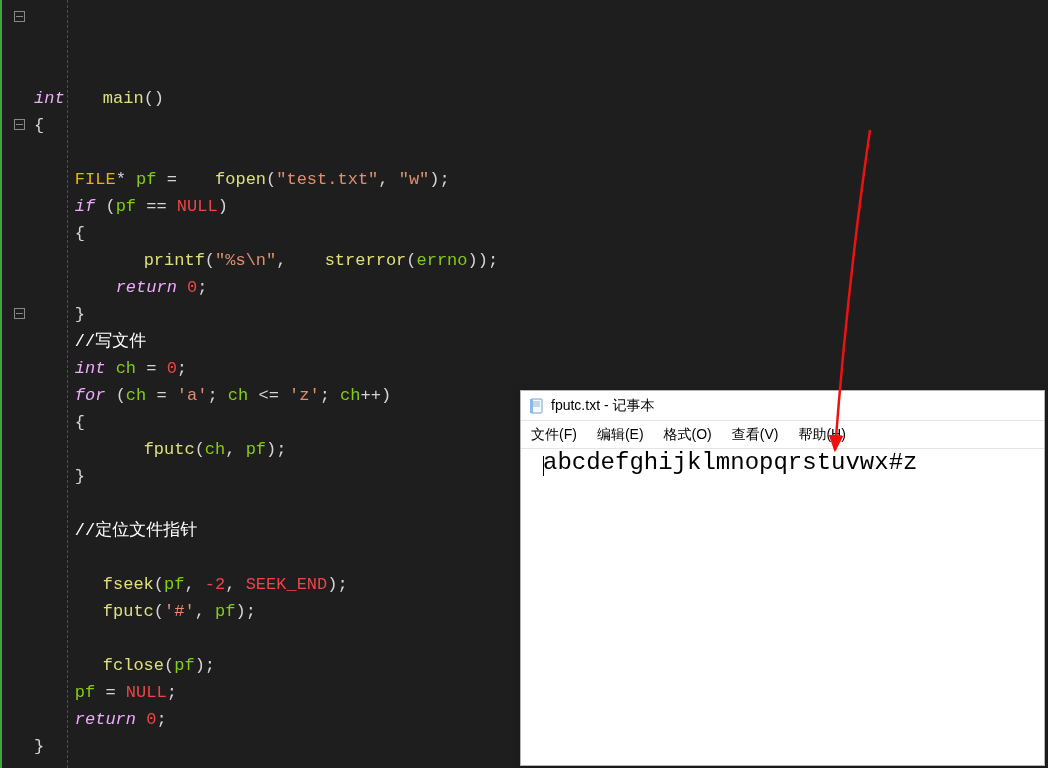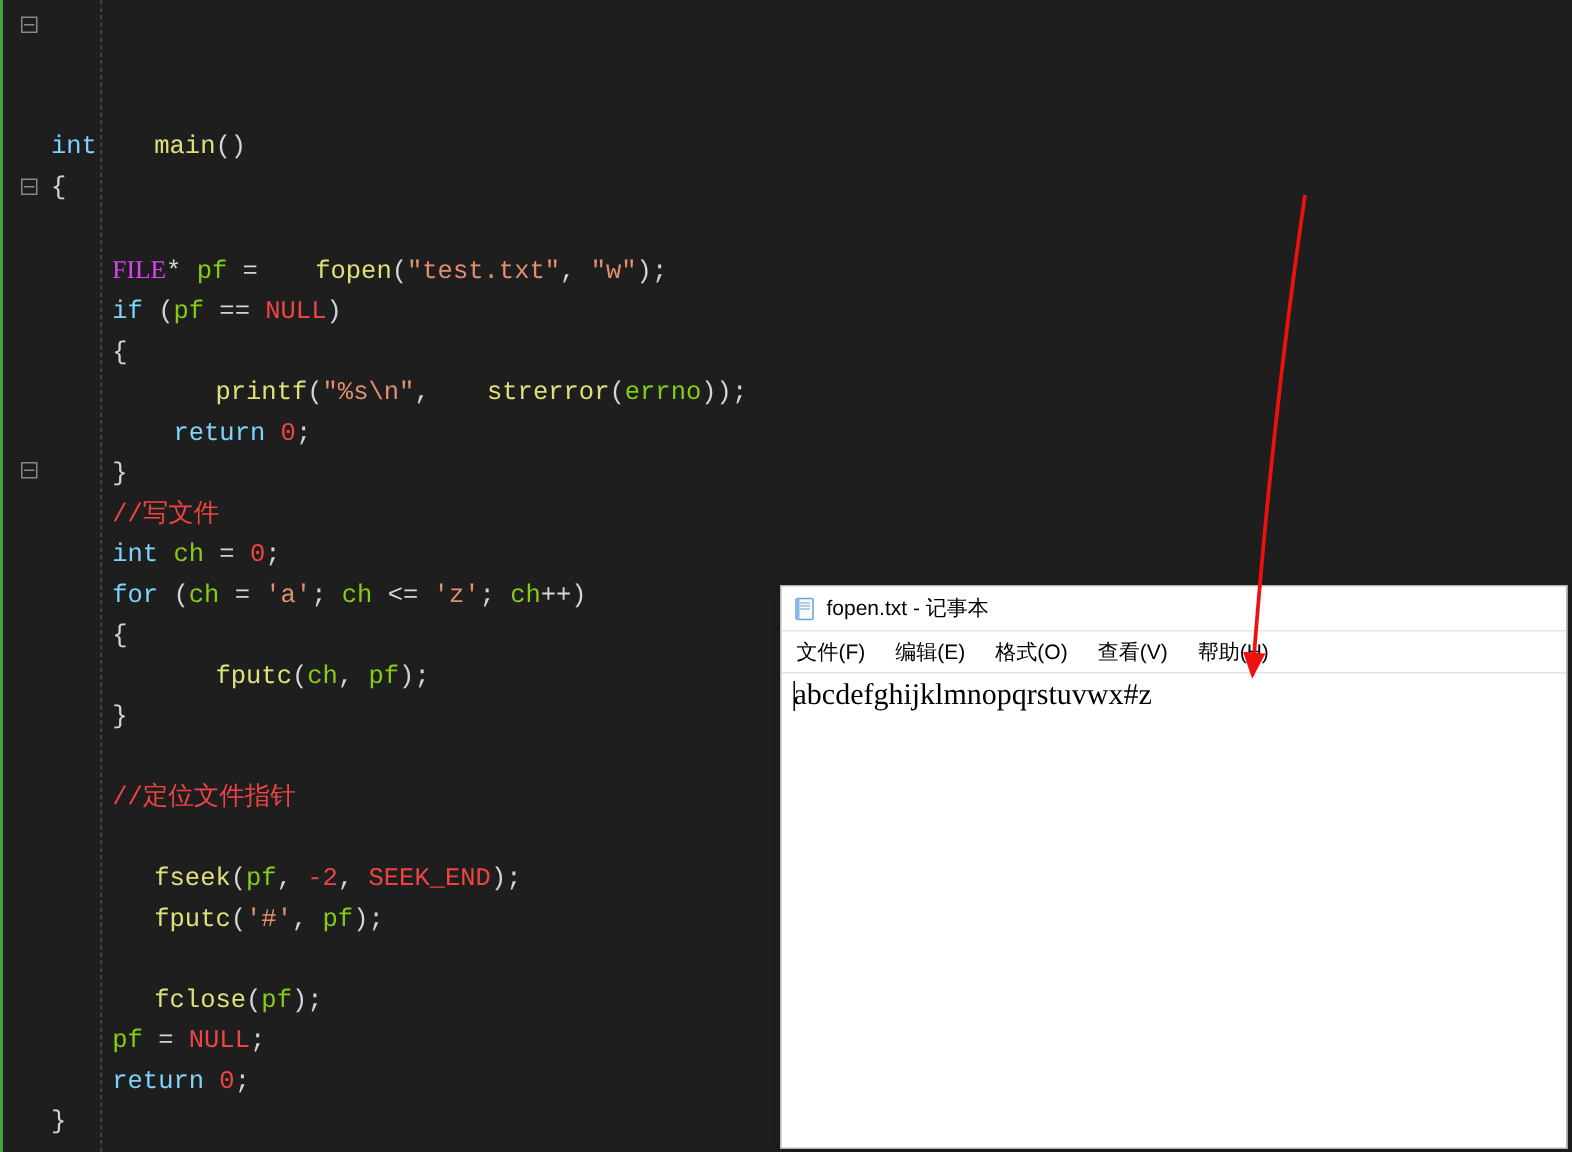--- a/index.html
+++ b/index.html
@@ -55,27 +55,27 @@
   }
   .code {
     font-size: 17px;
     line-height: 27px;
     padding-top: 4px;
     white-space: pre;
     position: relative;
     flex: 1;
     color: #d4d4d4;
   }
-  .kw   { color: #7dd3fc; }
+  .kw   { color: #f0abfc; font-style: italic; }
   .fn   { color: #e0e07a; padding-left: 28px; }
-  .type { color: #d946ef; font-family: Liberation Serif, serif; }
+  .type { color: #eab308; }
   .var  { color: #84cc16; }
   .mac  { color: #ef4444; }
   .str  { color: #e08f6f; }
-  .cmt  { color: #ef4444; }
+  .cmt  { color: #ffffff; }
   .op   { color: #d4d4d4; }
   .br   { color: #d4d4d4; }
 
   
   .notepad {
     position: absolute;
     left: 520px;
     top: 390px;
     width: 525px;
     height: 376px;
@@ -105,23 +105,23 @@
     padding: 0 4px;
     gap: 8px;
     font-size: 14px;
     border-bottom: 1px solid #e5e5e5;
   }
   .np-menuitem {
     padding: 2px 6px;
     cursor: default;
   }
   .np-content {
-    padding: 2px 8px;
-    font-family: Liberation Serif, serif;
-    font-size: 20px;
+    padding: 2px 22px;
+    font-family: Liberation Mono, monospace;
+    font-size: 24px;
     line-height: 24px;
   }
   .np-caret {
     display: inline-block;
     width: 0;
     height: 20px;
     border-left: 1px solid #000;
     vertical-align: text-bottom;
     margin-right: -1px;
   }
@@ -179,21 +179,21 @@
   <div class="np-titlebar">
     <span class="np-icon">
       <svg width="16" height="16" viewBox="0 0 16 16">
         <rect x="2" y="1" width="11" height="14" rx="1" fill="#f9f9f9" stroke="#6aa3d8"></rect>
         <line x1="4" y1="4" x2="11" y2="4" stroke="#6aa3d8" stroke-width="0.8"></line>
         <line x1="4" y1="6" x2="11" y2="6" stroke="#6aa3d8" stroke-width="0.8"></line>
         <line x1="4" y1="8" x2="11" y2="8" stroke="#6aa3d8" stroke-width="0.8"></line>
         <rect x="1" y="1" width="3" height="14" fill="#8bb8e8"></rect>
       </svg>
     </span>
-    <span>fopen.txt - 记事本</span>
+    <span>fputc.txt - 记事本</span>
   </div>
   <div class="np-menubar">
     <span class="np-menuitem">文件(F)</span>
     <span class="np-menuitem">编辑(E)</span>
     <span class="np-menuitem">格式(O)</span>
     <span class="np-menuitem">查看(V)</span>
     <span class="np-menuitem">帮助(H)</span>
   </div>
   <div class="np-content"><span class="np-caret"></span><span>abcdefghijklmnopqrstuvwx#z</span></div>
 </div>

